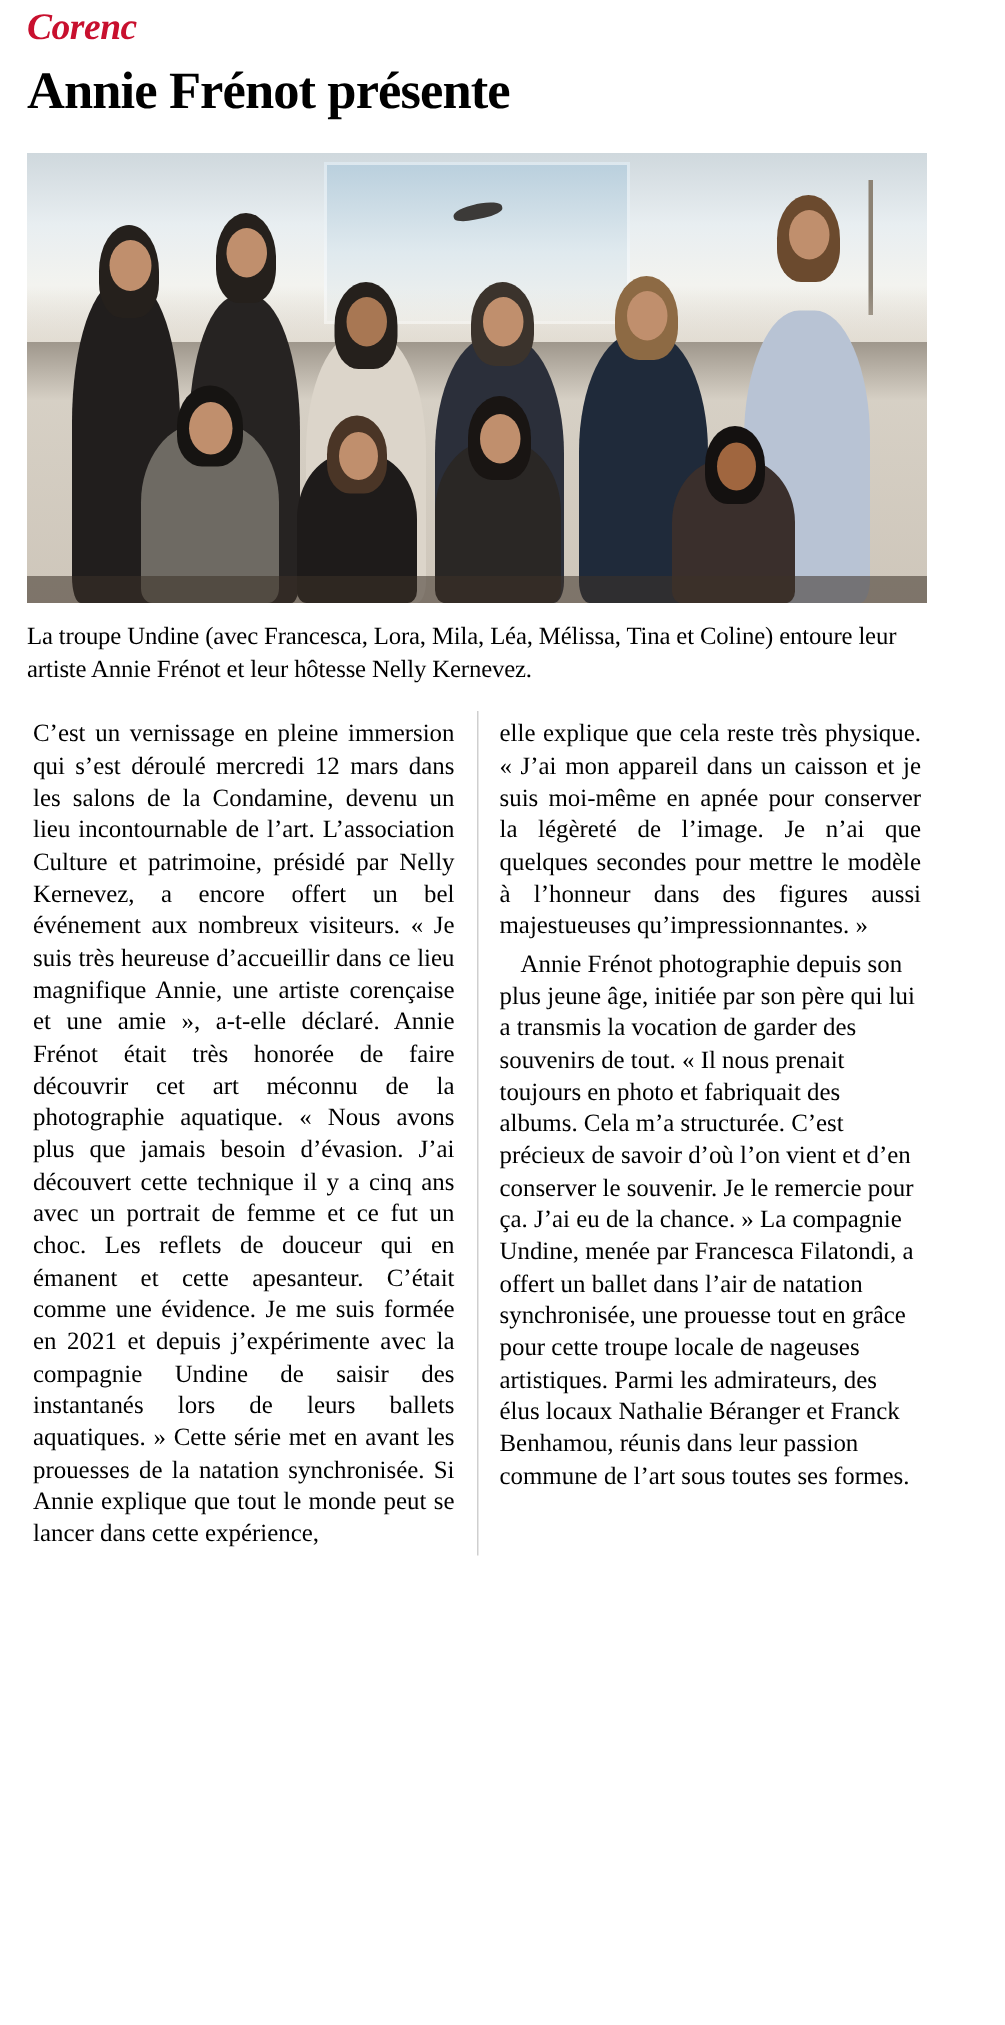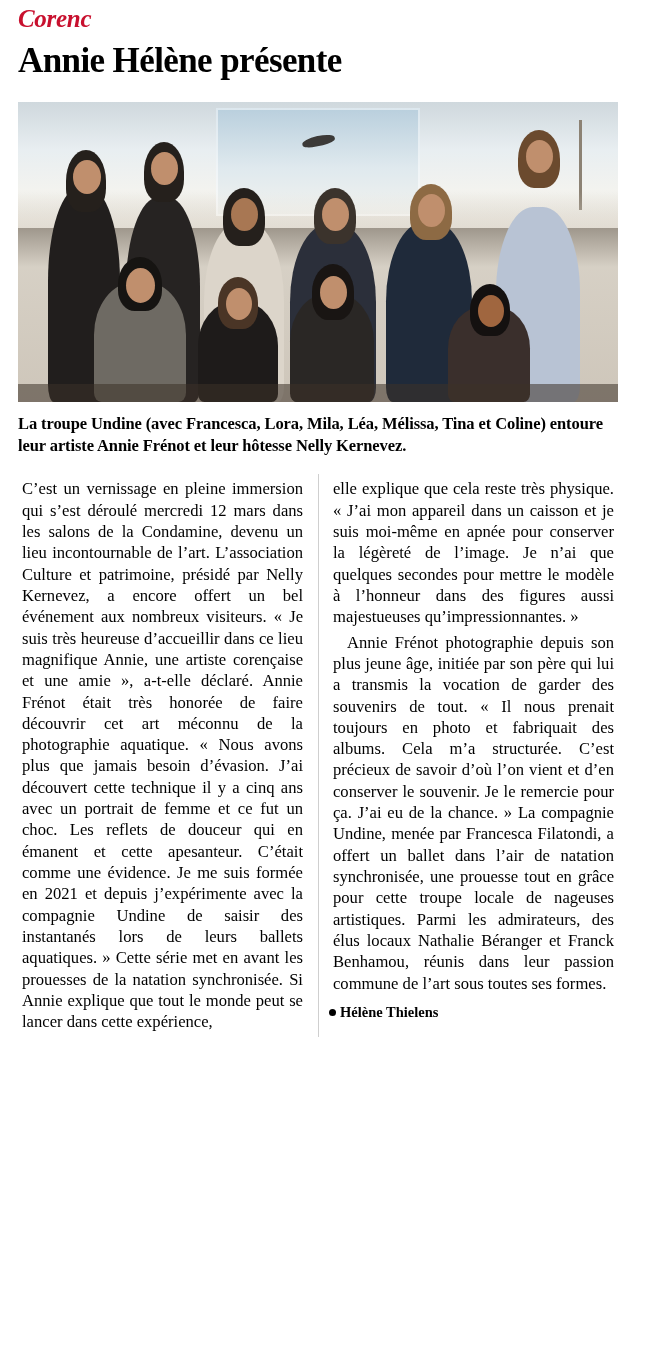--- a/index.html
+++ b/index.html
@@ -99,21 +99,21 @@
     background: #c08f6d;
   }
   .hair {
     position: absolute;
     border-radius: 50% 50% 38% 38%;
     background: #25201c;
   }
   .photo-caption {
     margin-top: 11px;
     font-family: "Liberation Serif", serif;
-    font-weight: bold;
+    font-weight: normal;
     font-size: 16.5px;
     line-height: 1.34;
     letter-spacing: -0.1px;
     width: 600px;
   }
   .columns {
     margin-top: 17px;
     width: 600px;
     display: flex;
     gap: 22px;
@@ -160,21 +160,21 @@
 </style>
 </head>
 <body>
 
 <div class="page">
   <div class="content">
 
     <div class="kicker">Corenc</div>
 
     <div class="headline">
-      <div>Annie Hélène présente</div>
+      <div>Annie Frénot présente</div>
     </div>
 
     <div class="photo-wrap">
       <div class="ph-sky"></div>
       <div class="ph-poster"></div>
       <div class="ph-floorlamp"></div>
       <div class="ph-wall"></div>
 
       <div class="person" style="left:30px;width:72px;height:215px;background:#211e1d;"></div>
       <div class="hair" style="left:48px;top:48px;width:40px;height:62px;"></div>
@@ -224,18 +224,17 @@
     <div class="columns">
       <div class="colrule"></div>
 
       <div class="col first">
         <p>C’est un vernissage en pleine immersion qui s’est déroulé mercredi 12 mars dans les salons de la Condamine, devenu un lieu incontournable de l’art. L’association Culture et patrimoine, présidé par Nelly Kernevez, a encore offert un bel événement aux nombreux visiteurs. « Je suis très heureuse d’accueillir dans ce lieu magnifique Annie, une artiste corençaise et une amie », a-t-elle déclaré. Annie Frénot était très honorée de faire découvrir cet art méconnu de la photographie aquatique. « Nous avons plus que jamais besoin d’évasion. J’ai découvert cette technique il y a cinq ans avec un portrait de femme et ce fut un choc. Les reflets de douceur qui en émanent et cette apesanteur. C’était comme une évidence. Je me suis formée en 2021 et depuis j’expérimente avec la compagnie Undine de saisir des instantanés lors de leurs ballets aquatiques. » Cette série met en avant les prouesses de la natation synchronisée. Si Annie explique que tout le monde peut se lancer dans cette expérience,</p>
       </div>
 
       <div class="col spread-last">
         <p>elle explique que cela reste très physique. « J’ai mon appareil dans un caisson et je suis moi-même en apnée pour conserver la légèreté de l’image. Je n’ai que quelques secondes pour mettre le modèle à l’honneur dans des figures aussi majestueuses qu’impressionnantes. »</p>
         <p>Annie Frénot photographie depuis son plus jeune âge, initiée par son père qui lui a transmis la vocation de garder des souvenirs de tout. « Il nous prenait toujours en photo et fabriquait des albums. Cela m’a structurée. C’est précieux de savoir d’où l’on vient et d’en conserver le souvenir. Je le remercie pour ça. J’ai eu de la chance. » La compagnie Undine, menée par Francesca Filatondi, a offert un ballet dans l’air de natation synchronisée, une prouesse tout en grâce pour cette troupe locale de nageuses artistiques. Parmi les admirateurs, des élus locaux Nathalie Béranger et Franck Benhamou, réunis dans leur passion commune de l’art sous toutes ses formes.</p>
-        <div class="byline"><span class="bullet-dot"></span><span>Hélène Thielens</span></div>
       </div>
     </div>
 
   </div>
 </div>
 
 </body></html>

